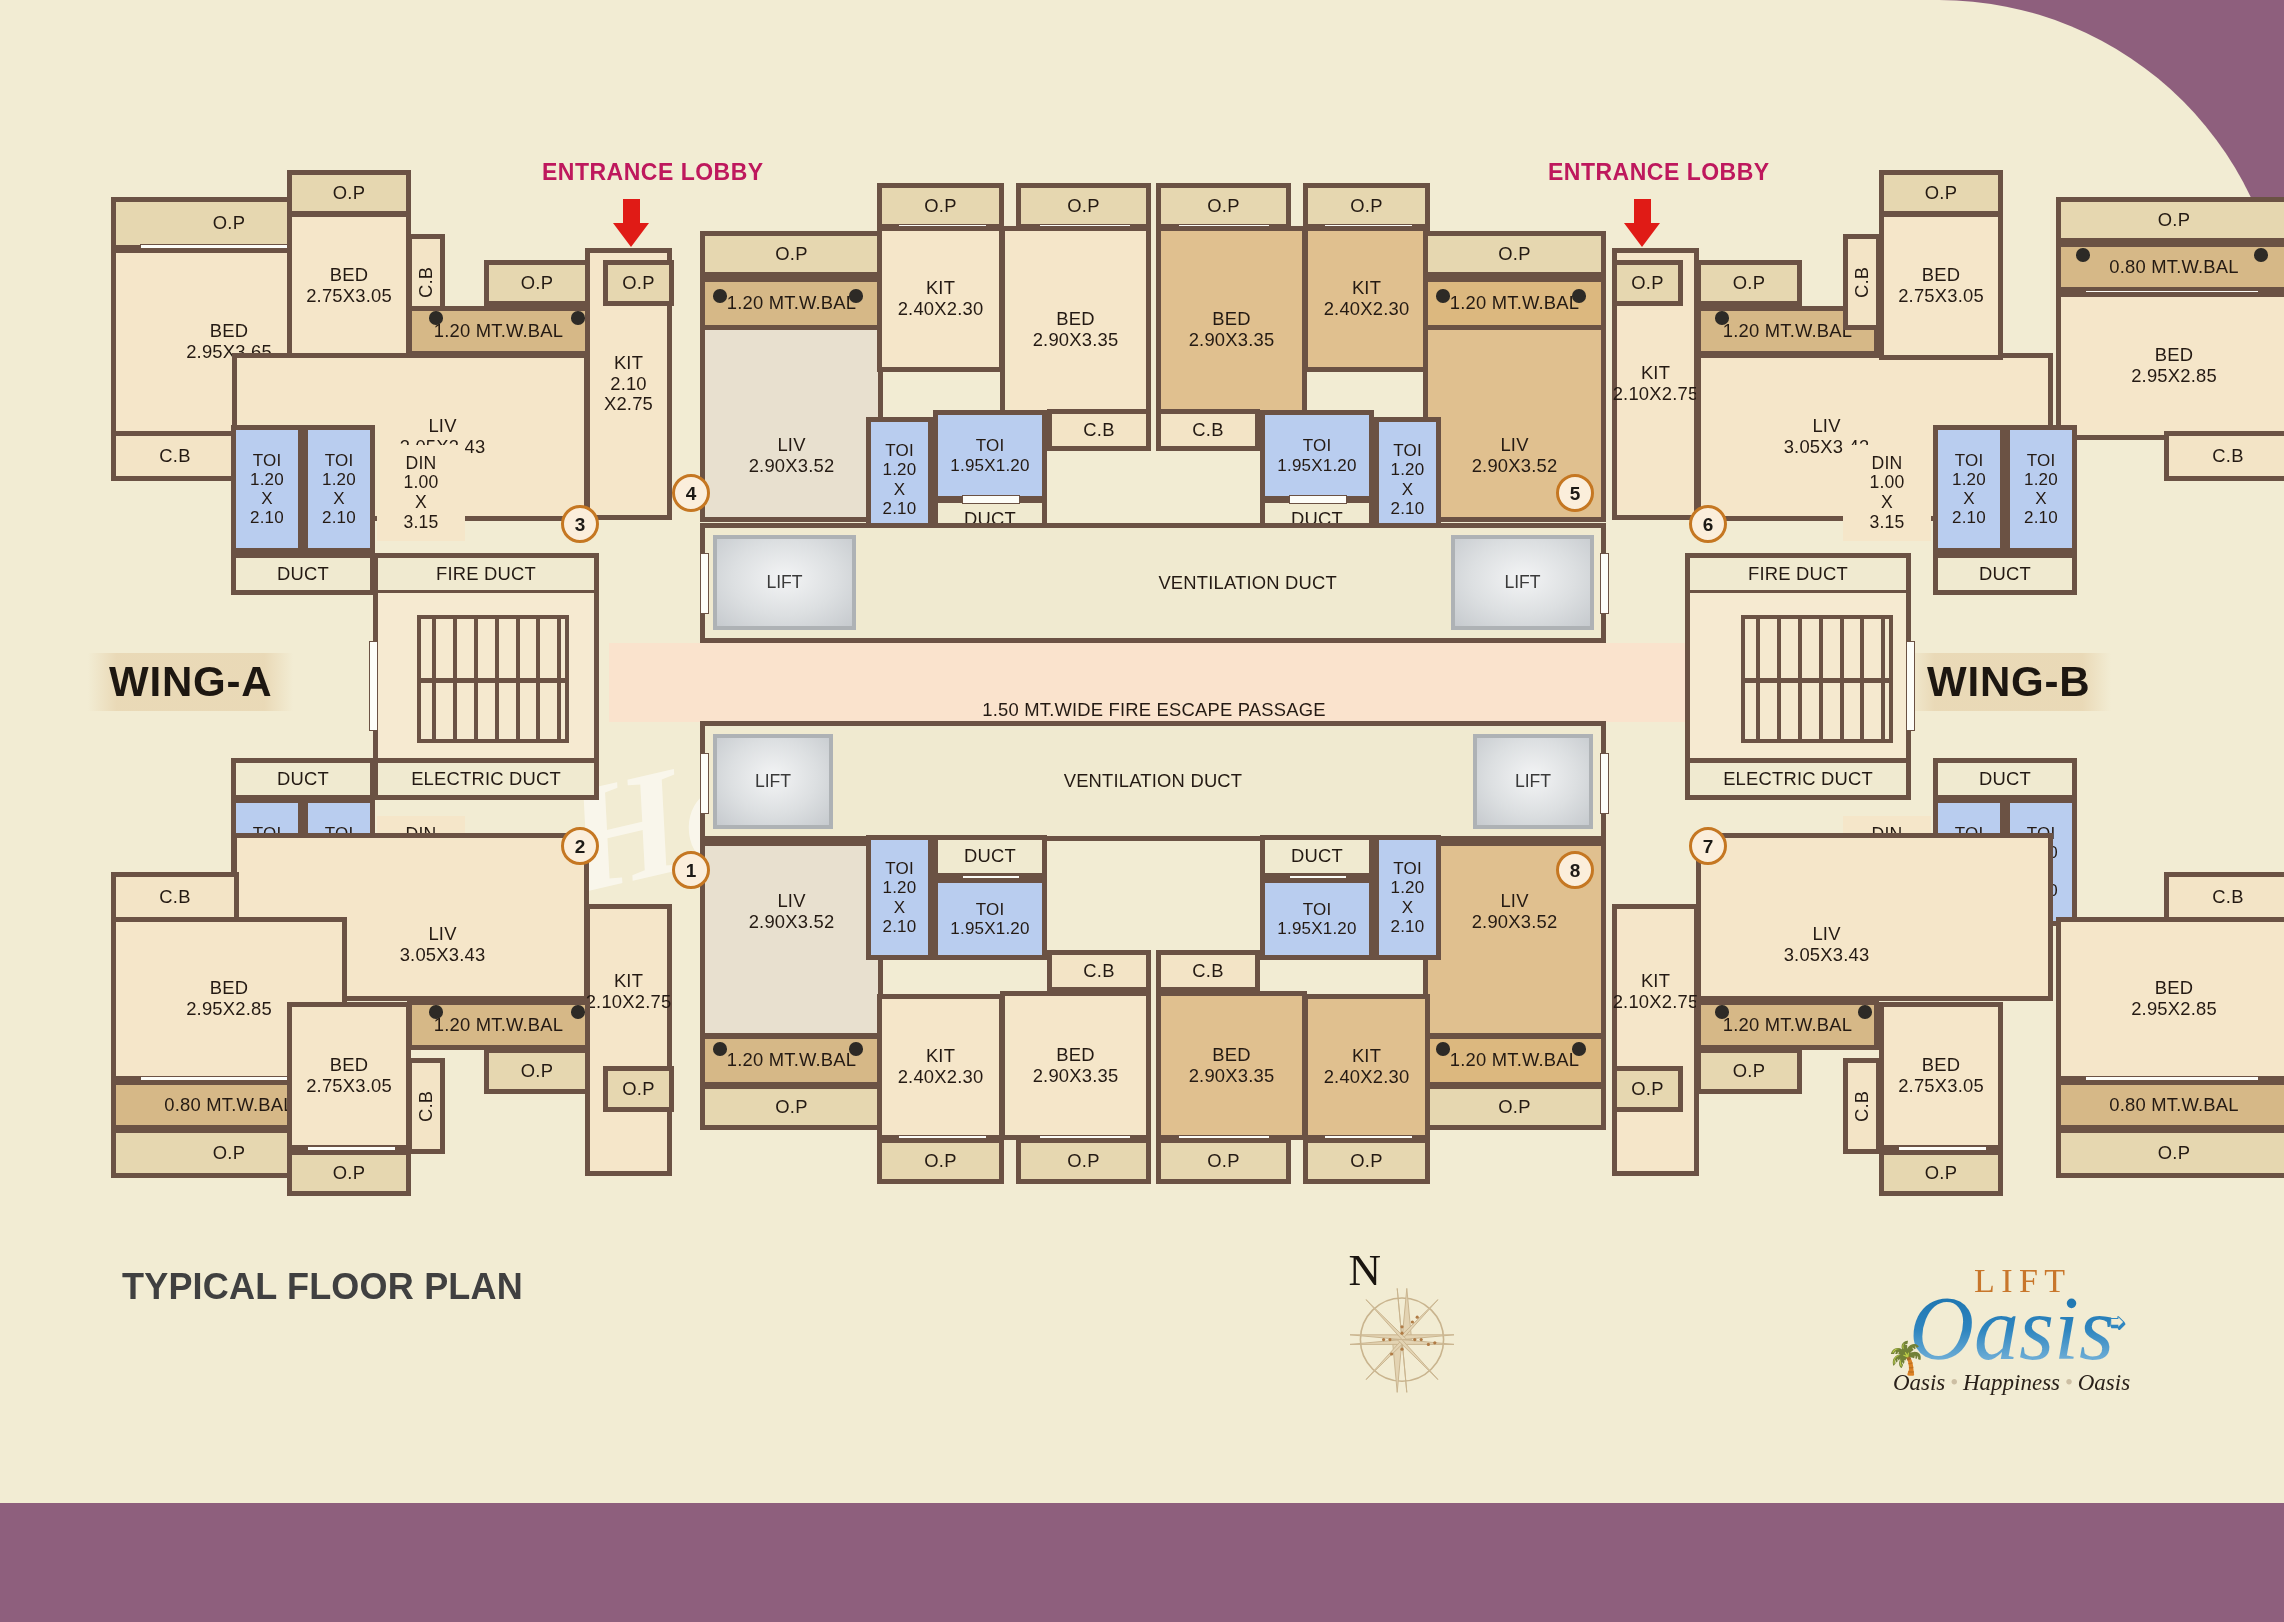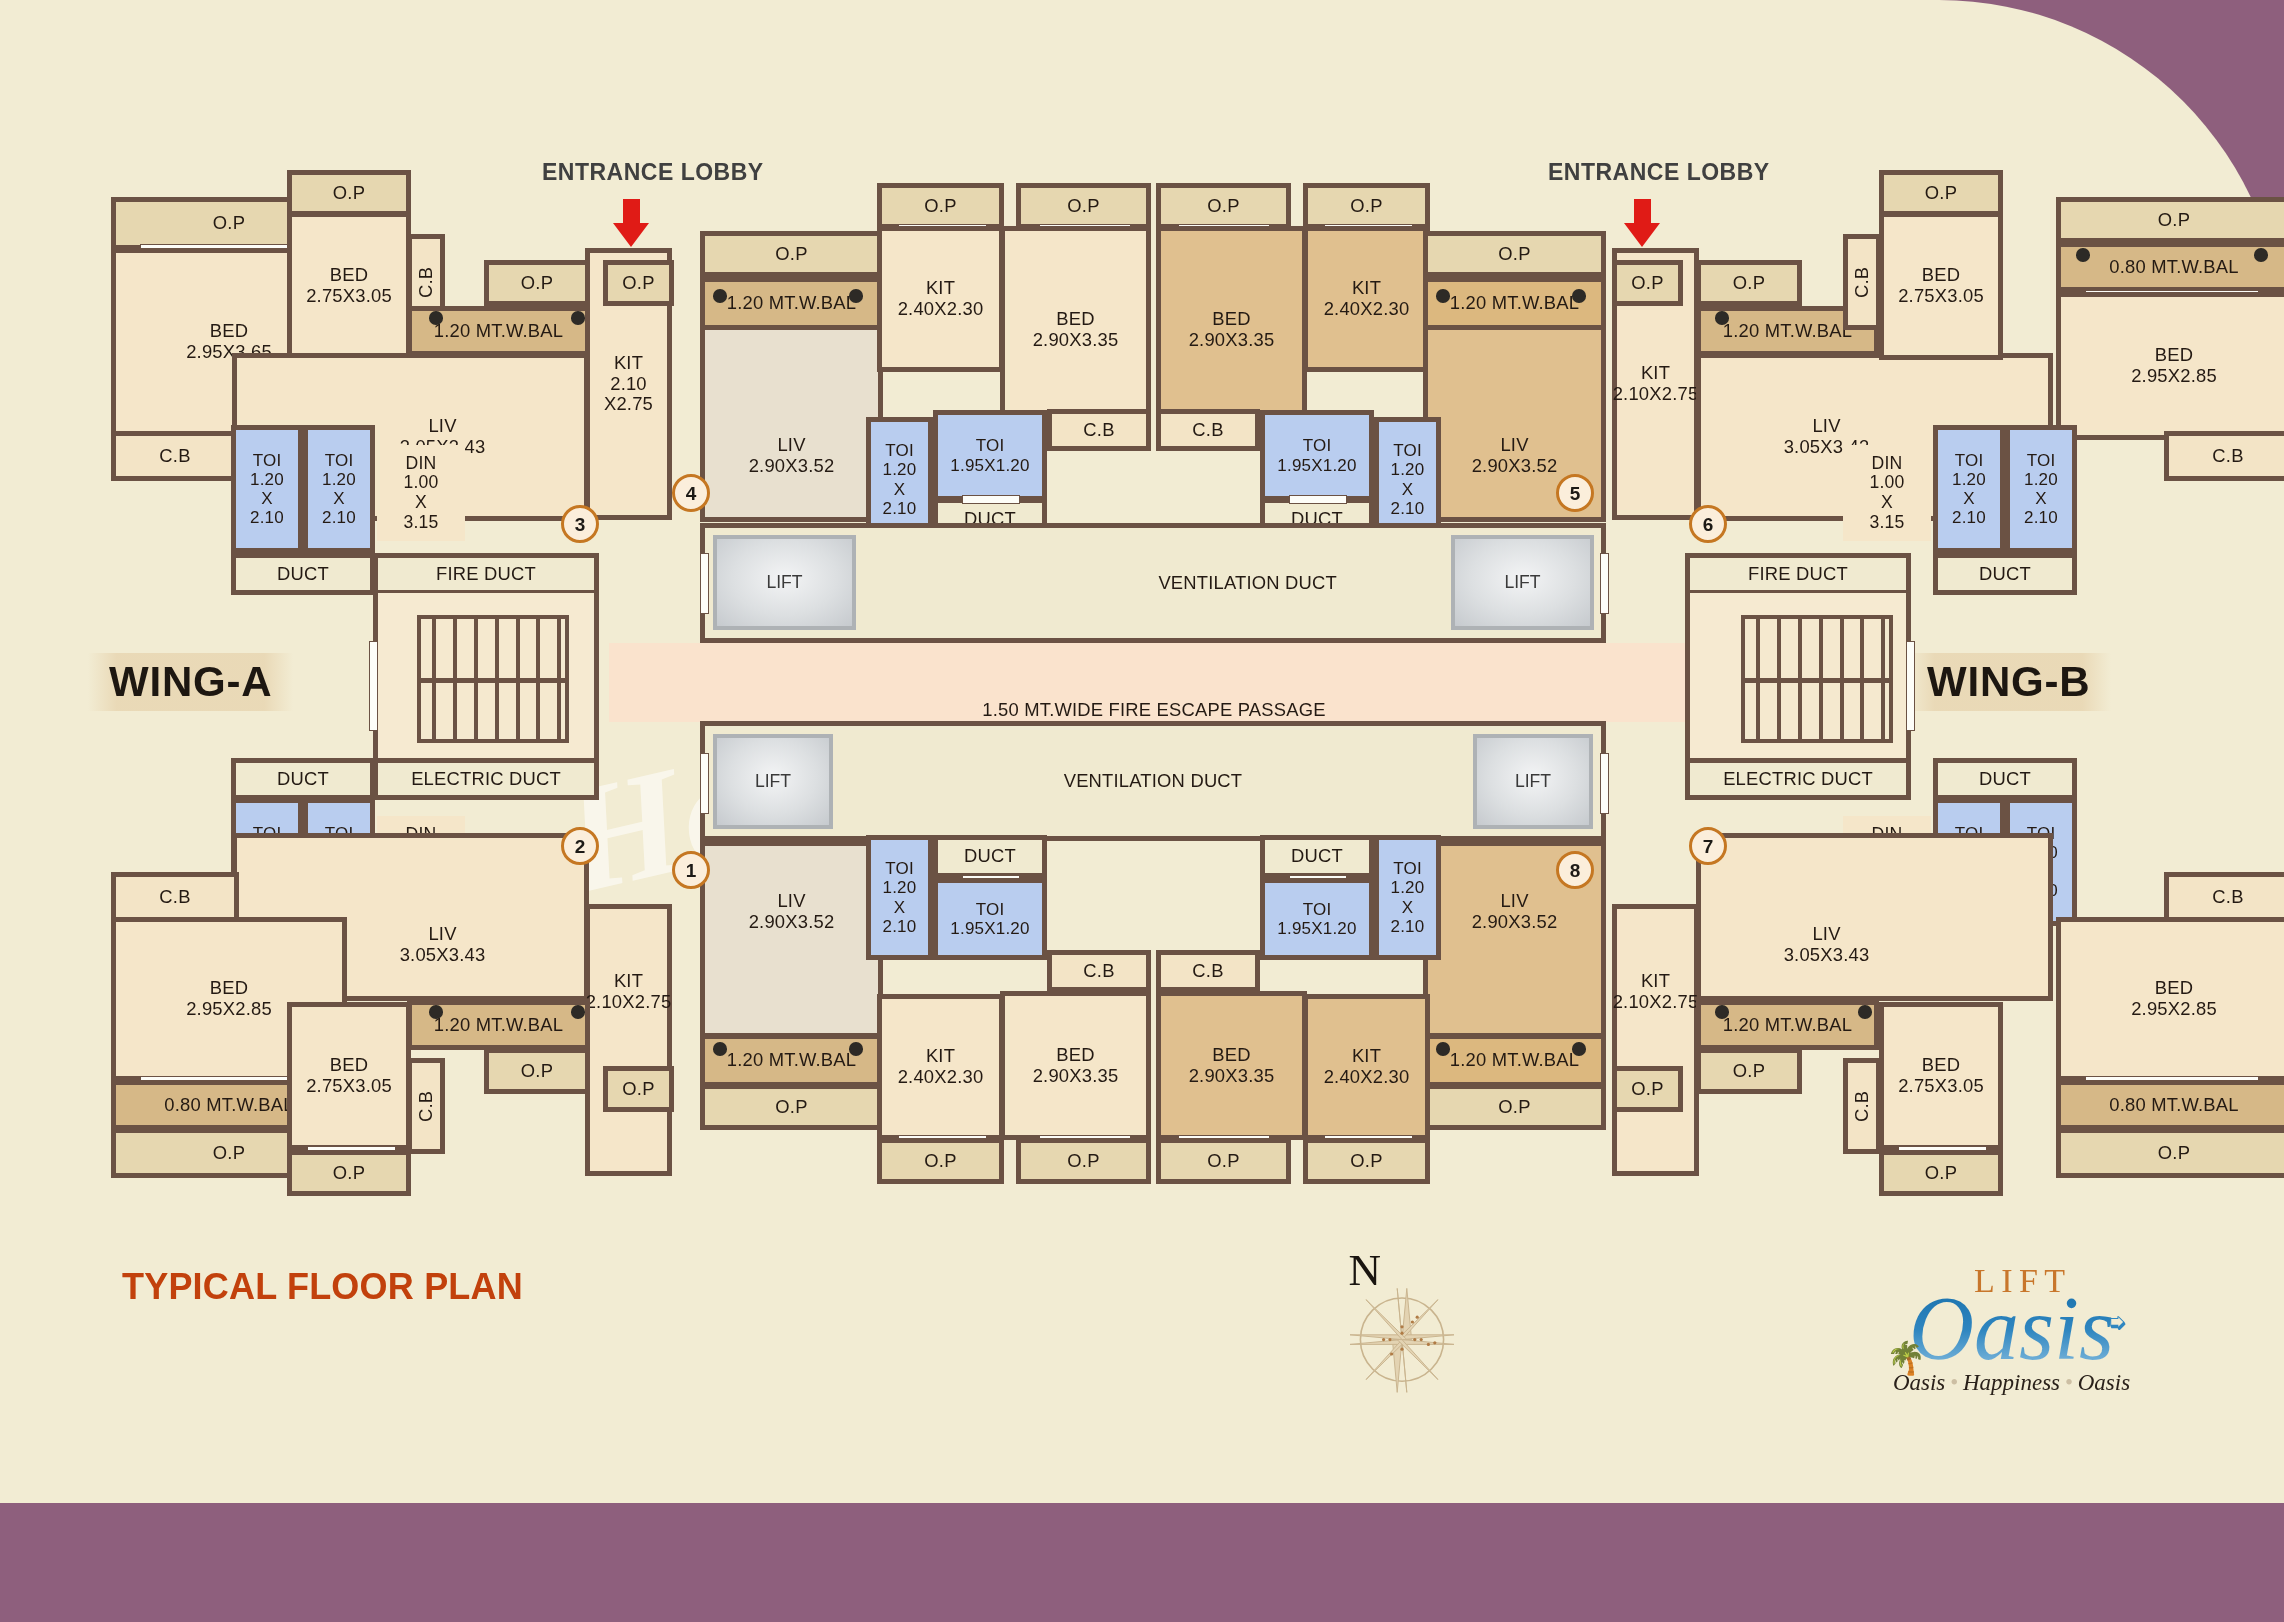--- a/index.html
+++ b/index.html
@@ -58,31 +58,31 @@
   
   .stair{position:absolute;box-sizing:border-box;background:#f5e9cf;border:4.8px solid #6b5244;}
   .stair i{position:absolute;top:0;bottom:0;width:4px;background:#6b5244;}
   .stair b{position:absolute;left:0;right:0;height:4.8px;background:#6b5244;}
 
   
   .numc{position:absolute;width:32px;height:32px;border-radius:50%;border:3.2px solid #c57722;
     background:#fbeedb;color:#1d1a16;font-size:19px;font-weight:bold;
     display:flex;align-items:center;justify-content:center;line-height:1;}
 
-  .entr{position:absolute;font-size:23px;font-weight:bold;color:#404040;letter-spacing:0.5px;}
+  .entr{position:absolute;font-size:23px;font-weight:bold;color:#be185d;letter-spacing:0.5px;}
   .arrow{position:absolute;width:0;height:0;}
   .arrow i{position:absolute;left:9.6px;top:0;width:17.6px;height:24px;background:#e01b16;}
   .arrow b{position:absolute;left:0;top:24px;width:0;height:0;
     border-left:18.4px solid transparent;border-right:18.4px solid transparent;border-top:24px solid #e01b16;}
 
   .wing{position:absolute;font-size:42px;font-weight:bold;color:#1d1711;letter-spacing:0.8px;
     padding:4.8px 21px;background:linear-gradient(90deg,rgba(232,214,178,0) 0%,rgba(232,214,178,.85) 14%,rgba(232,214,178,.85) 86%,rgba(232,214,178,0) 100%);}
 
   
-  #title{position:absolute;left:122px;top:1264px;font-size:36px;font-weight:bold;color:#c2410c;line-height:1.28;letter-spacing:0.2px;}
+  #title{position:absolute;left:122px;top:1264px;font-size:36px;font-weight:bold;color:#404040;line-height:1.28;letter-spacing:0.2px;}
   #title .l2{letter-spacing:0.8px;}
 
   
   #compass{position:absolute;left:1326px;top:1250px;width:152px;height:160px;}
   #compass .n{position:absolute;left:22.4px;top:-6.4px;font-family:"Liberation Serif",serif;font-size:45px;color:#1a1510;}
 
   
   #logo{position:absolute;left:1843px;top:1262px;width:337px;height:184px;text-align:center;}
   #logo .umiya{font-family:"Liberation Serif",serif;font-size:34px;letter-spacing:6.4px;color:#c8762b;margin-left:22.4px;}
   #logo .oasis{font-family:"Liberation Serif",serif;font-style:italic;font-size:90px;line-height:.88;

